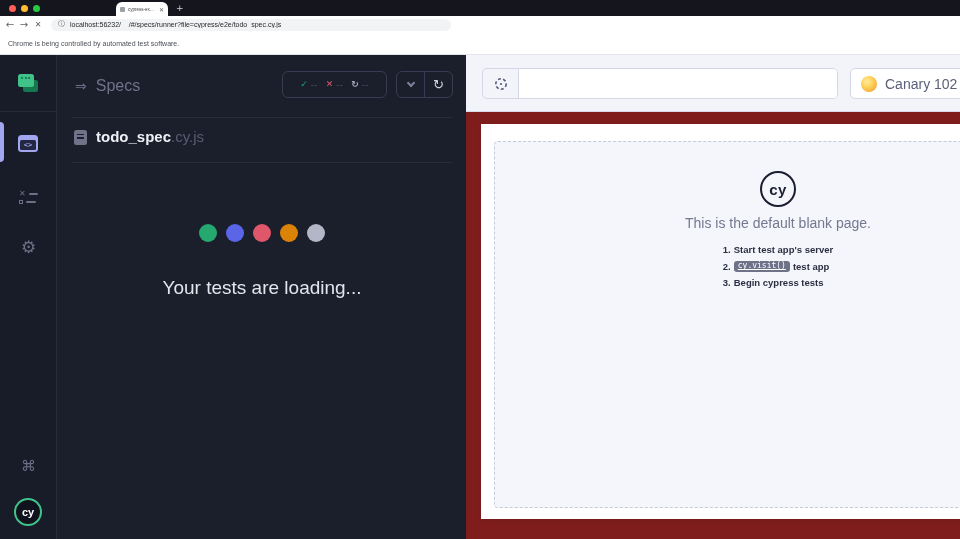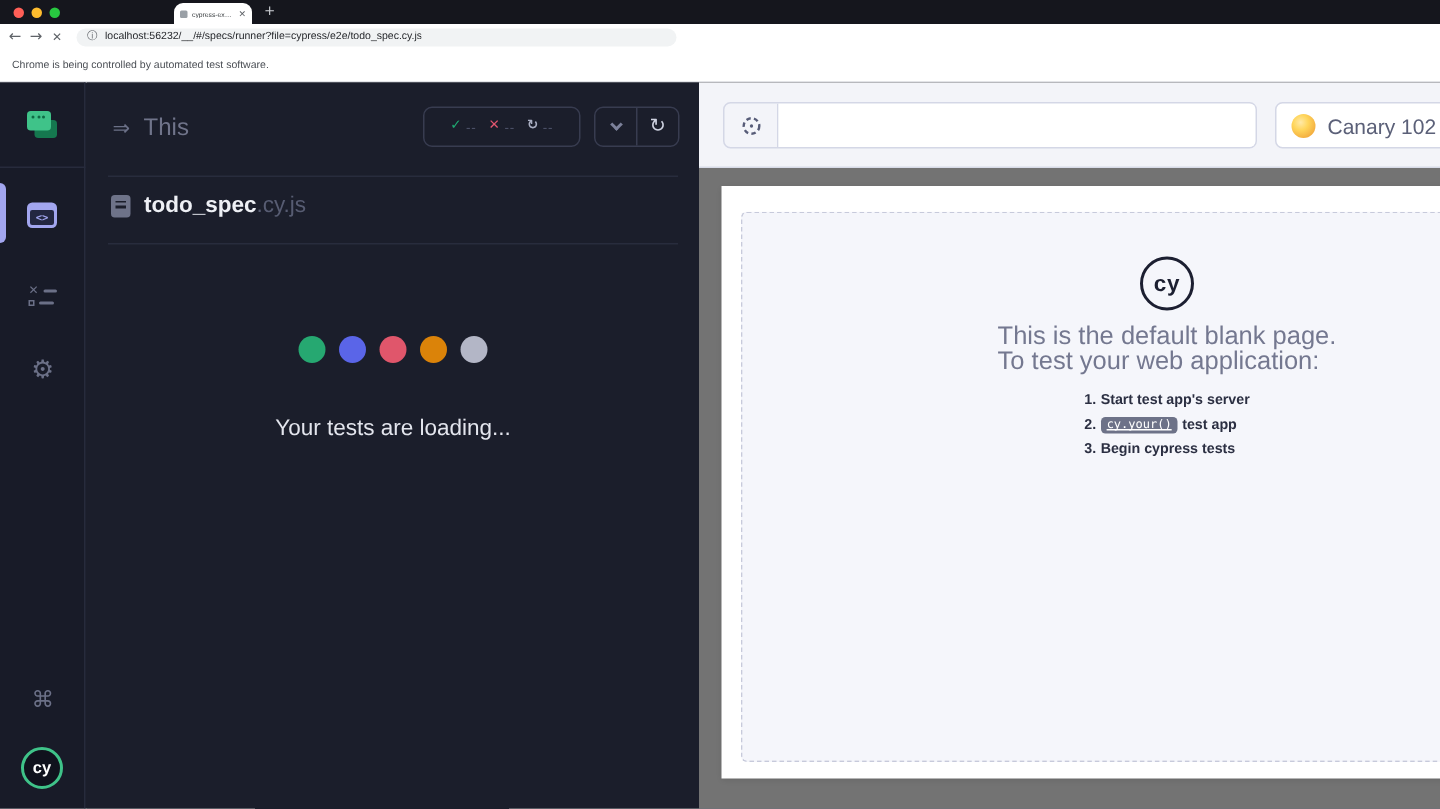--- a/index.html
+++ b/index.html
@@ -104,24 +104,24 @@
   .pdivider { left:14px; width:380px; height:1px; background:#282c3d; }
   .spec-row { left:16px; top:73px; display:flex; align-items:center; gap:9px;text-align:center; }
   .doc { width:13px; height:15px; background:#6e7389; border-radius:2.5px; position:relative; }
   .doc i { position:absolute; left:3px; width:7px; height:1.5px; background:#1b1e2b; }
   .spec-name { font-size:15px; font-weight:bold; color:#eef0f5; }
   .spec-ext  { font-size:15px; color:#575c72; }
 
   .dots { left:0; top:169px; width:408px; display:flex; justify-content:center; gap:9px; }
   .dot { width:18px; height:18px; border-radius:50%; }
 
-  .loading { left:0; top:222px; width:408px; text-align:center; font-size:15px; color:#e3e5ed; }
-
-  
-  .right { left:466px; top:0; width:494px; height:484px; background:#737373; }
+  .loading { left:0; top:222px; width:408px; text-align:center; font-size:19px; color:#e3e5ed; }
+
+  
+  .right { left:466px; top:0; width:494px; height:484px; background:#7f1d1d; }
   .rheader { left:0; top:0; width:494px; height:57px; background:#f3f4f9; border-bottom:1px solid #d8dbe8; }
   .urlbar {
     left:16px; top:13px; width:356px; height:31px; border:1px solid #d4d7e6; border-radius:5px;
     display:flex; overflow:hidden;
   }
   .url-left { width:36px; display:flex; align-items:center; justify-content:center; border-right:1px solid #d4d7e6; }
   .url-input { flex:1; border:none; outline:none; background:#ffffff; font-size:13px; padding:0 8px;
                font-family:"Liberation Sans",sans-serif; color:#333; }
   .canary-btn {
     left:384px; top:13px; width:120px; height:31px; background:#ffffff; border:1px solid #d4d7e6;
@@ -132,21 +132,21 @@
   .canary-label { font-size:14px; color:#5b6078; white-space:nowrap; }
 
   .aut-frame { left:15px; top:69px; width:594px; height:395px; background:#ffffff;
                box-shadow:0 1px 4px rgba(0,0,0,.10); }
   .blank-box { position:absolute; left:13px; top:17px; width:568px; height:367px;
                background:#f5f6fb; border:1px dashed #c7cadb; border-radius:4px;
                display:flex; flex-direction:column; align-items:center; padding-top:29px; }
   .cy-logo { width:36px; height:36px; border-radius:50%; border:2px solid #1c1f31;
              display:flex; align-items:center; justify-content:center; }
   .cy-logo span { font-size:15px; font-weight:bold; color:#1c1f31; line-height:1; letter-spacing:.5px; }
-  .blank-heading { margin-top:8px; text-align:left; font-size:17px; line-height:17px; color:#747890; }
+  .blank-heading { margin-top:8px; text-align:center; font-size:14px; line-height:17px; color:#747890; }
   .steps { margin-top:12px; display:flex; flex-direction:column; gap:4.5px; align-items:flex-start; }
   .step { display:flex; align-items:center; gap:3px; font-size:9.5px; font-weight:bold; color:#2b2f42; line-height:12px; }
   .code-badge {
     font-family:"DejaVu Sans Mono",monospace; font-size:8px; font-weight:normal; color:#ffffff;
     background:#6d7288; border-radius:3px; padding:1.5px 4px 2px; text-decoration:underline; line-height:1;
   }
 </style>
 </head>
 <body>
 
@@ -211,21 +211,21 @@
     <div class="abs cmd">⌘</div>
 
     <div class="abs rail-logo">
       <span>cy</span>
     </div>
   </div>
 
   <div class="abs panel">
     <div class="abs panel-header">
       <span class="ph-icon">⇒</span>
-      <span class="ph-title">This</span>
+      <span class="ph-title">Specs</span>
     </div>
 
     <div class="abs stats-box">
       <span class="stat">
         <span class="stat-icon" style="color: rgb(31, 169, 113);">✓</span>
         <span class="stat-val">--</span>
       </span>
       <span class="stat">
         <span class="stat-icon" style="color: rgb(228, 87, 112);">✕</span>
         <span class="stat-val">--</span>
@@ -288,30 +288,29 @@
       </div>
     </div>
 
     <div class="abs aut-frame">
       <div class="blank-box">
         <div class="cy-logo">
           <span>cy</span>
         </div>
         <div class="blank-heading">
           <div>This is the default blank page.</div>
-          <div>To test your web application:</div>
         </div>
         <div class="steps">
           <div class="step">
             <span>1.</span>
             <span>Start test app's server</span>
           </div>
           <div class="step">
             <span>2.</span>
-            <span class="code-badge">cy.your()</span>
+            <span class="code-badge">cy.visit()</span>
             <span>test app</span>
           </div>
           <div class="step">
             <span>3.</span>
             <span>Begin cypress tests</span>
           </div>
         </div>
       </div>
     </div>
   </div>

